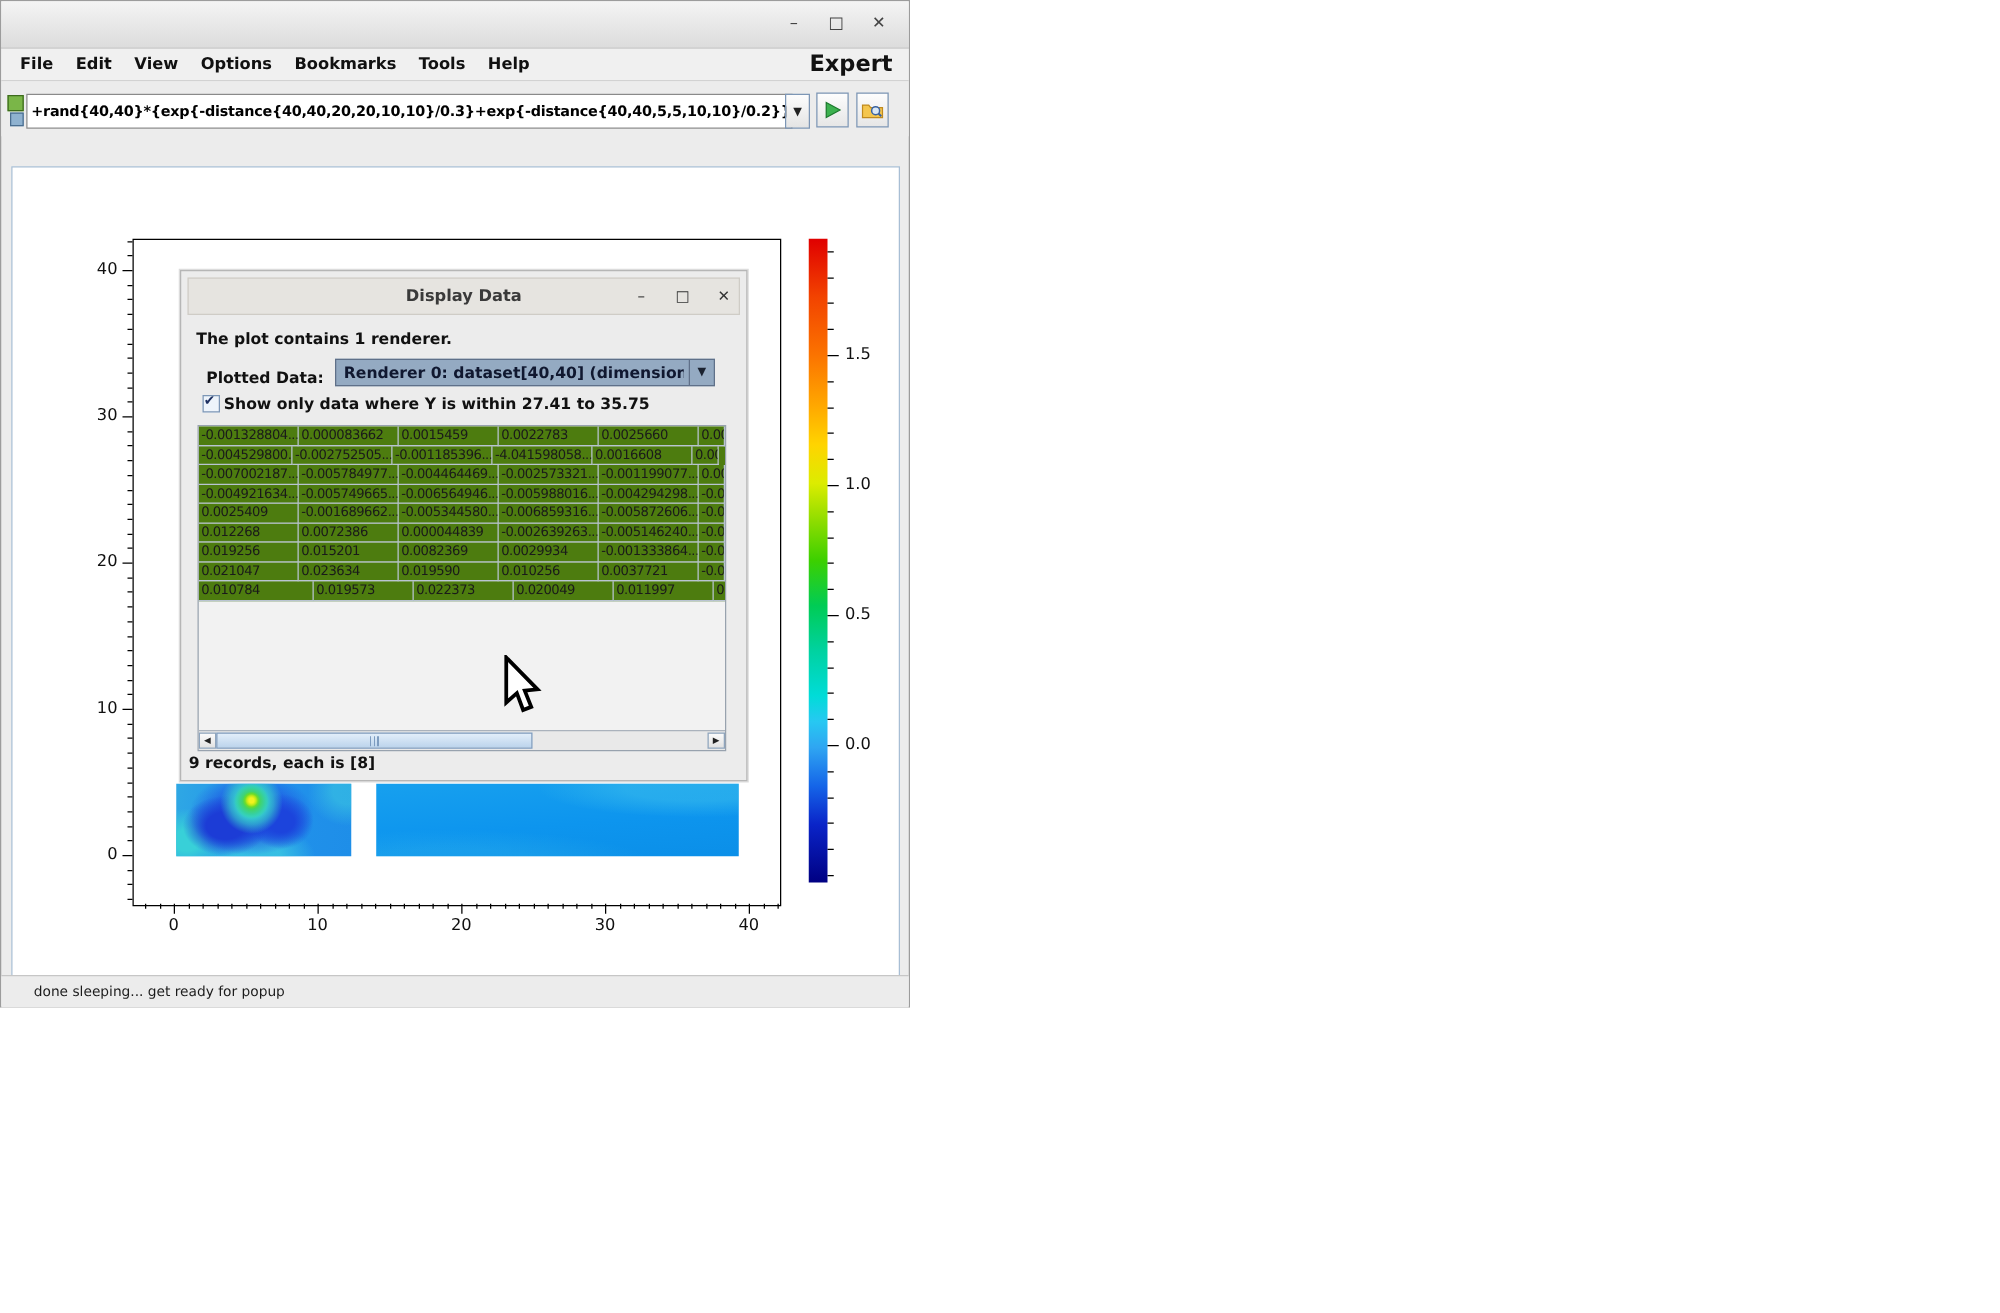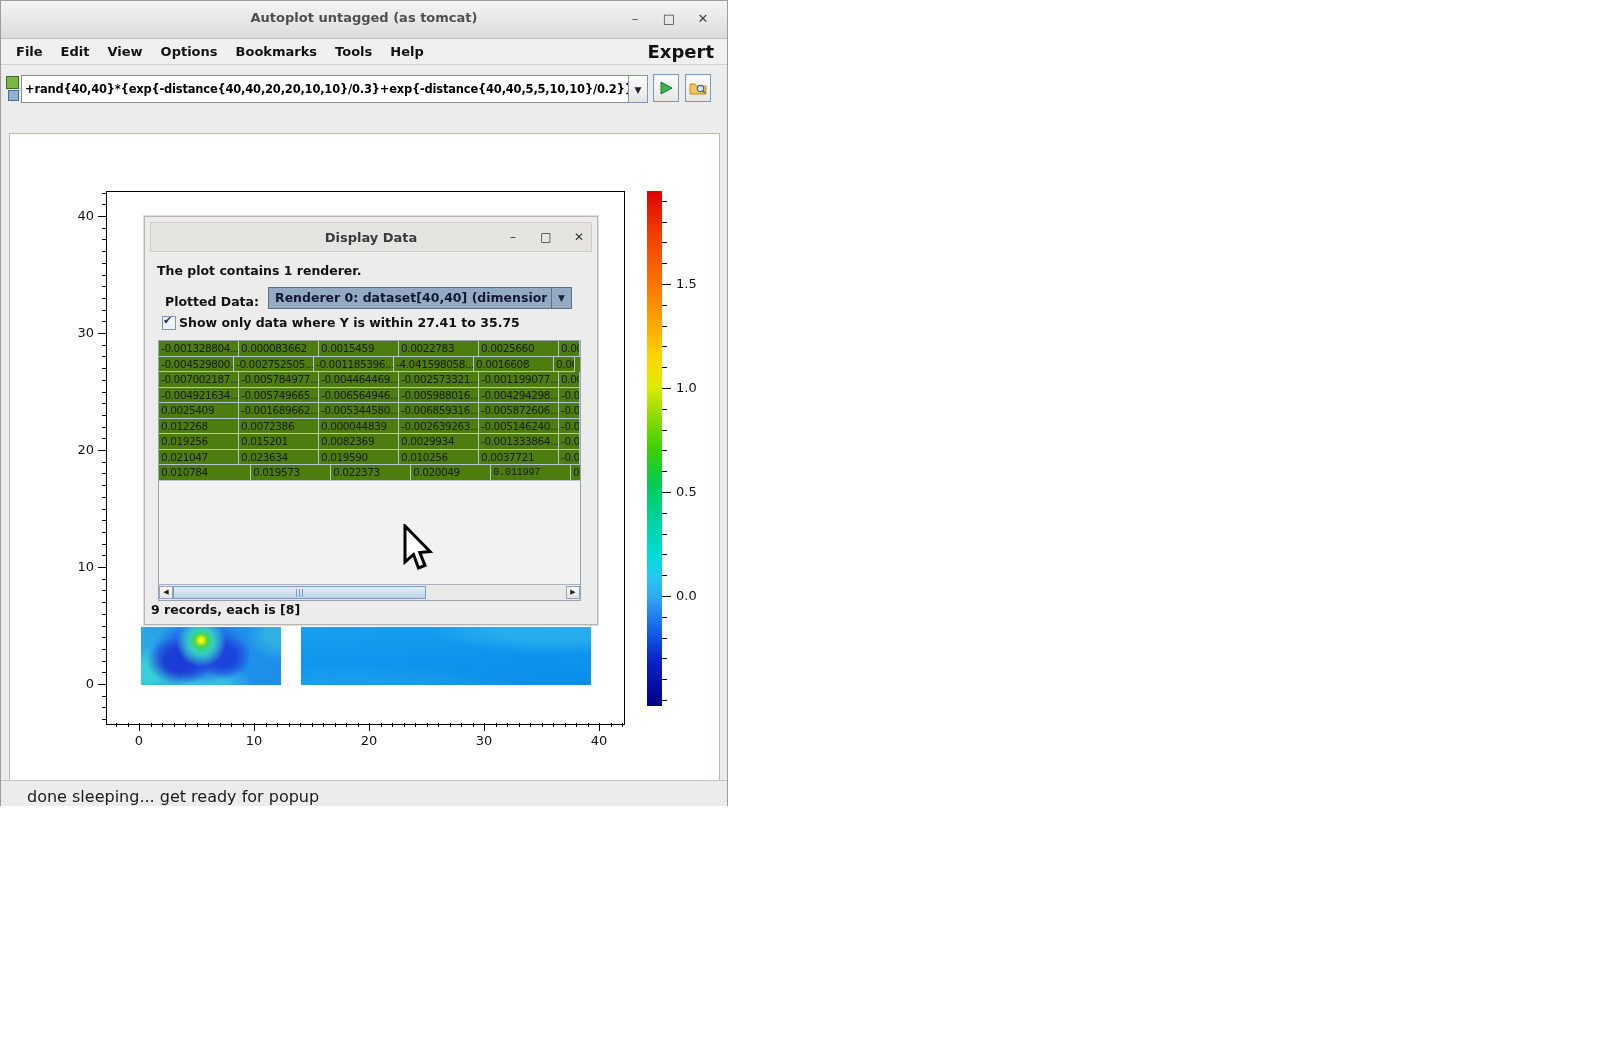--- a/index.html
+++ b/index.html
@@ -91,30 +91,29 @@
   .hscroll{position:absolute;left:0;bottom:0;width:421px;height:15px;background:#e9e9e9;border-top:1px solid #aab2bc;}
   .hs-btn{position:absolute;top:1px;width:14px;height:13px;background:linear-gradient(#fbfbfb,#e2e2e2);
           border:1px solid #8fa5bd;box-sizing:border-box;text-align:center;line-height:11px;font-size:7px;color:#222;}
   .hs-thumb{position:absolute;left:14px;top:1px;width:253px;height:13px;background:linear-gradient(#e2eefa,#bcd4ec);
             border:1px solid #7d9cc0;box-sizing:border-box;}
   .hs-grip{position:absolute;left:50%;top:2px;width:8px;height:8px;margin-left:-4px;
            background:repeating-linear-gradient(90deg,#7d9cc0 0 1px,transparent 1px 3px);}
   .records{position:absolute;left:6px;top:385px;font-size:12.5px;font-weight:bold;color:#111;}
   
   .statusbar{position:absolute;left:0;top:779px;width:100%;height:25px;background:#ececec;border-top:1px solid #c6c6c6;}
-  .status-text{position:absolute;left:26px;top:6px;font-size:16px;color:#1a1a1a;}
+  .status-text{position:absolute;left:26px;top:6px;font-size:11px;color:#1a1a1a;}
 </style>
 </head>
 <body>
 
 <div class="page">
   <div class="app-window">
 
     <div class="titlebar">
-      <div class="title-text">Autoplot untagged (as tomcat)</div>
       <div class="win-btn" style="right:81px;">–</div>
       <div class="win-btn" style="right:47px;">□</div>
       <div class="win-btn" style="right:13px;">✕</div>
     </div>
 
     <div class="menubar">
       <span class="menu-item">File</span>
         <span class="menu-item">Edit</span>
         <span class="menu-item">View</span>
         <span class="menu-item">Options</span>
@@ -242,21 +241,21 @@
                   <div class="tbl-cell" style="width: 80px;">0.019590</div>
                   <div class="tbl-cell" style="width: 80px;">0.010256</div>
                   <div class="tbl-cell" style="width: 80px;">0.0037721</div>
                   <div class="tbl-cell" style="width: 21px;">-0.0</div>
                 </div>
                 <div class="tbl-row">
                   <div class="tbl-cell" style="width: 92px;">0.010784</div>
                   <div class="tbl-cell" style="width: 80px;">0.019573</div>
                   <div class="tbl-cell" style="width: 80px;">0.022373</div>
                   <div class="tbl-cell" style="width: 80px;">0.020049</div>
-                  <div class="tbl-cell" style="width: 80px; font-family: Liberation Mono, monospace;">0.011997</div>
+                  <div class="tbl-cell" style="width: 80px;">0.011997</div>
                   <div class="tbl-cell" style="width: 21px;">0.00</div>
                 </div>
               </div>
             <div class="hscroll">
               <div class="hs-btn" style="left:0;">◀</div>
               <div class="hs-thumb">
                 <div class="hs-grip"></div>
               </div>
               <div class="hs-btn" style="right:0;">▶</div>
             </div>

